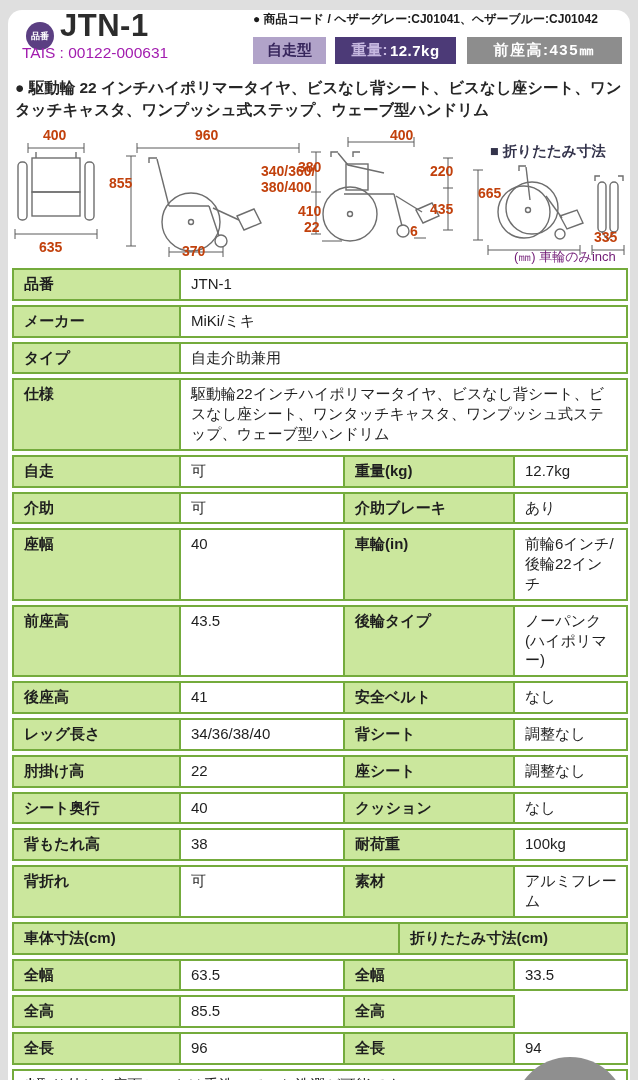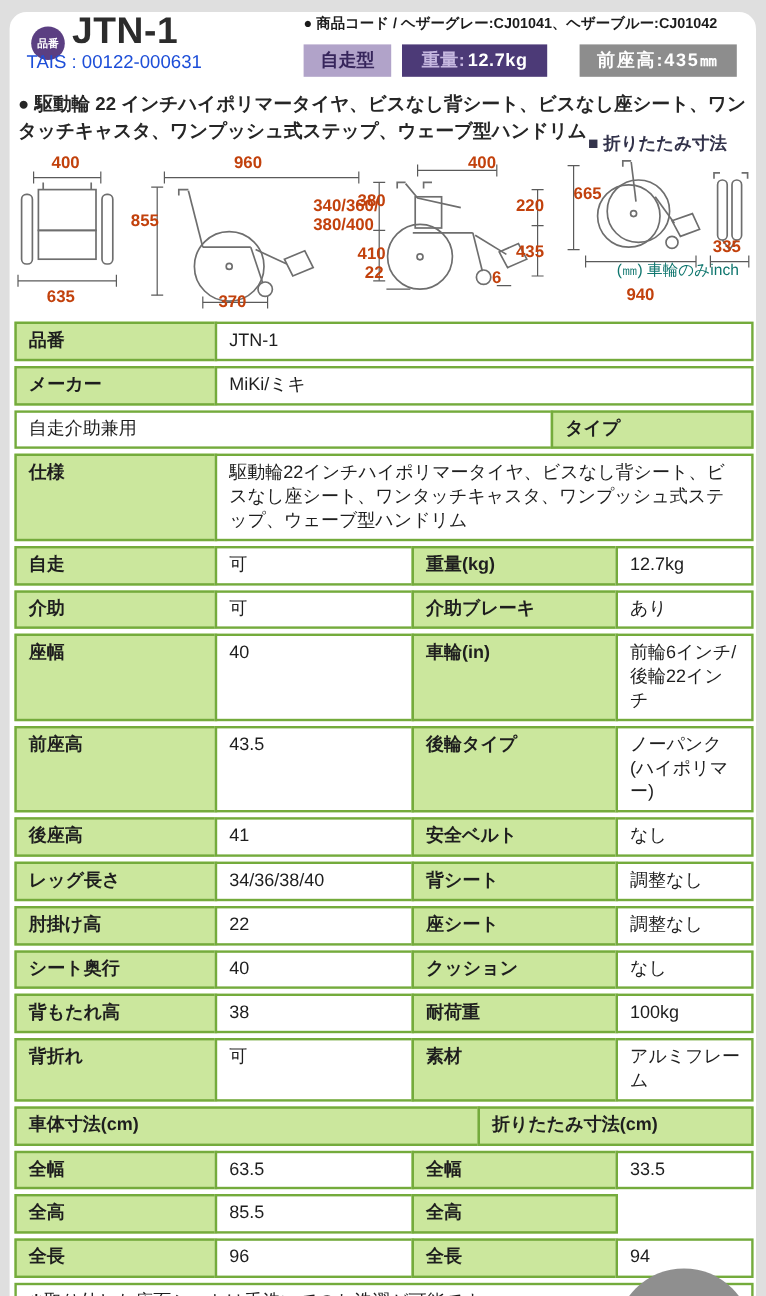--- a/index.html
+++ b/index.html
@@ -3,39 +3,39 @@
 <meta charset="utf-8">
 <style>
   html,body { margin:0; padding:0; background:#dfdfdf; font-family:"Liberation Sans","DejaVu Sans",sans-serif; }
   .screen { position:relative; width:638px; height:1080px; background:#dfdfdf; overflow:hidden; }
   .card { position:absolute; left:8px; top:10px; width:622px; height:1070px; background:#ffffff; border-radius:14px 14px 0 0; }
 
   
   .part-circle { position:absolute; left:26px; top:22px; width:28px; height:28px; border-radius:50%;
     background:#5b3f82; color:#fff; font-size:9px; font-weight:bold; display:flex; align-items:center; justify-content:center; }
   .model { position:absolute; left:60px; top:8px; font-size:31px; font-weight:bold; color:#2c2c2c; letter-spacing:.5px; }
-  .tais { position:absolute; left:22px; top:44px; font-size:15.5px; color:#1d4ed8; }
+  .tais { position:absolute; left:22px; top:44px; font-size:15.5px; color:#a21caf; }
   .code-line { position:absolute; left:253px; top:11px; font-size:12px; font-weight:bold; color:#1b1b1b; }
   .badge { position:absolute; top:37px; height:27px; display:flex; align-items:center; justify-content:center;
     font-size:15px; font-weight:bold; box-sizing:border-box; }
   .badge-type { left:253px; width:73px; background:#b1a3c9; color:#37265c; }
   .badge-weight { left:335px; width:121px; background:#4c3a77; letter-spacing:.5px; }
   .badge-weight .wl { color:#c6b8e0; } .badge-weight .wv { color:#ffffff; margin-left:2px; }
-  .badge-seath { left:483px; width:131px; background:#8d8d8d; color:#ffffff; letter-spacing:1.5px; }
+  .badge-seath { left:467px; width:155px; background:#8d8d8d; color:#ffffff; letter-spacing:1.5px; }
 
   .features { position:absolute; left:15px; top:77px; width:612px; font-size:15.5px; font-weight:bold;
     line-height:1.42; color:#262626; }
 
   
   .diag { position:absolute; }
   .diag svg { position:absolute; left:0; top:0; }
   .dim { position:absolute; font-size:14px; font-weight:bold; color:#c2410c; line-height:1.12; white-space:nowrap; }
   .dim.wrap { white-space:normal; }
   .fold-title { position:absolute; font-size:14.5px; font-weight:bold; color:#33334b; }
-  .mm-note { position:absolute; font-size:13px; color:#0f766e; }
+  .mm-note { position:absolute; font-size:13px; color:#701a75; }
   .dl { stroke:#5a5a5a; stroke-width:1; }
   .fr { stroke:#6e6e6e; stroke-width:1.4; fill:none; }
 
   
   .spec-table { position:absolute; left:12px; top:268px; width:616px; }
   .trow { display:flex; align-items:stretch; margin-bottom:4px; }
   .cell { box-sizing:border-box; border:2px solid #74ab3c; padding:4px 9px 5px 10px; font-size:15px;
     line-height:1.32; color:#1e1e1e; background:#fff; min-height:30px; }
   .cell + .cell { margin-left:-2px; }
   .lab { background:#cbe79d; font-weight:bold; }
@@ -141,21 +141,21 @@
     </svg>
     <span class="dim" style="left:92px; top:0;">400</span>
     <span class="dim" style="left:0; top:32px;">380</span>
     <span class="dim" style="left:0; top:76px;">410</span>
     <span class="dim" style="left:132px; top:36px;">220</span>
     <span class="dim" style="left:132px; top:74px;">435</span>
     <span class="dim" style="left:6px; top:92px;">22</span>
     <span class="dim" style="left:112px; top:96px;">6</span>
   </div>
 
-  <div class="diag" style="left:468px; top:108px; width:165px; height:140px;">
+  <div class="diag" style="left:468px; top:140px; width:165px; height:140px;">
     <span class="fold-title" style="left:22px; top:2px;">■ 折りたたみ寸法</span>
     <svg width="165" height="140" viewBox="0 0 165 140">
       <line class="dl" x1="10" y1="30" x2="10" y2="100"></line>
         <line class="dl" x1="5" y1="30" x2="15" y2="30"></line>
         <line class="dl" x1="5" y1="100" x2="15" y2="100"></line>
       <path class="fr" d="M58,26 h-7 v5"></path>
       <line class="fr" x1="58" y1="27" x2="62" y2="60"></line>
       <circle class="fr" cx="56" cy="72" r="26"></circle>
       <circle class="fr" cx="64" cy="68" r="26"></circle>
       <circle class="fr" cx="60" cy="70" r="2.5"></circle>
@@ -183,22 +183,22 @@
 
     <div class="trow">
       <div class="cell lab c1">品番</div>
       <div class="cell val grow">JTN-1</div>
     </div>
     <div class="trow">
       <div class="cell lab c1">メーカー</div>
       <div class="cell val grow">MiKi/ミキ</div>
     </div>
     <div class="trow">
+      <div class="cell lab c1">タイプ</div>
       <div class="cell val grow">自走介助兼用</div>
-      <div class="cell lab c1">タイプ</div>
     </div>
     <div class="trow">
       <div class="cell lab c1">仕様</div>
       <div class="cell val grow">駆動輪22インチハイポリマータイヤ、ビスなし背シート、ビスなし座シート、ワンタッチキャスタ、ワンプッシュ式ステップ、ウェーブ型ハンドリム</div>
     </div>
 
     <div class="trow">
       <div class="cell lab c1">自走</div>
       <div class="cell val c2">可</div>
       <div class="cell lab c3">重量(kg)</div>

